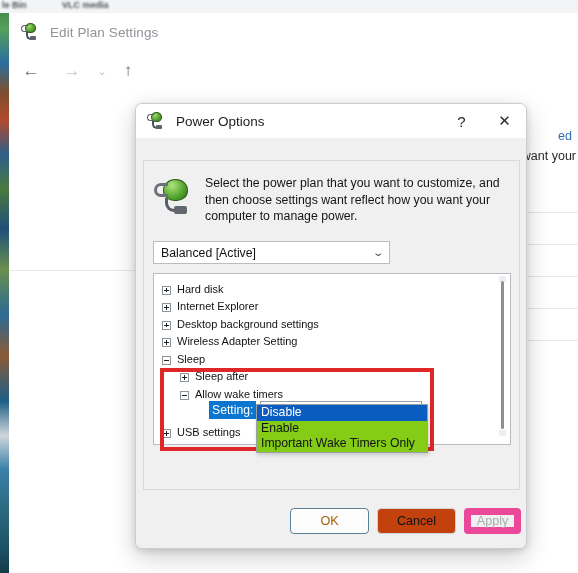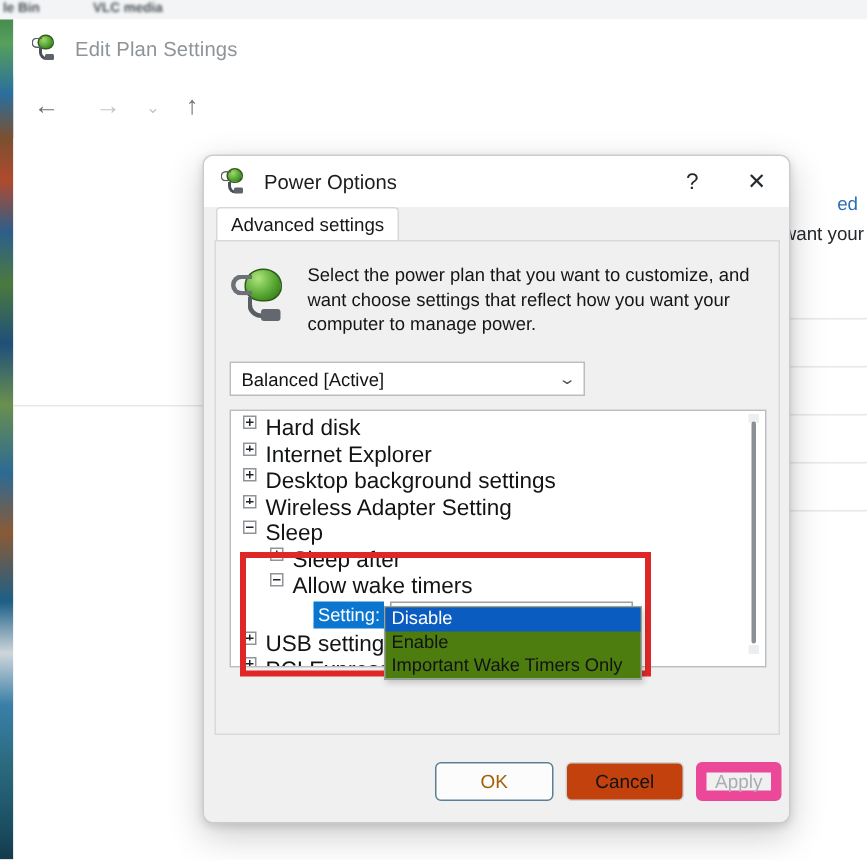--- a/index.html
+++ b/index.html
@@ -344,22 +344,22 @@
     overflow: hidden;
   }
   .treelist {
     position: absolute;
     left: 0; top: 3px;
     width: 340px;
   }
   .trow {
     height: 17.5px;
     display: flex;
-    align-items: flex-start;
-    font-size: 15px;
+    align-items: flex-end;
+    font-size: 11px;
     color: #111315;
     white-space: nowrap;
   }
   .exp {
     width: 9px; height: 9px;
     border: 1px solid #8f9499;
     background: #ffffff;
     box-sizing: border-box;
     position: relative;
     flex: none;
@@ -408,21 +408,21 @@
     padding: 0 6px 0 6px;
     font-size: 12.2px;
     color: #111315;
   }
 
   
   .dropdown {
     position: absolute;
     left: 256px; top: 404px;
     width: 172px;
-    background: #4d7c0f;
+    background: #84cc16;
     border: 1px solid #9aa0a5;
     box-sizing: border-box;
     z-index: 40;
     box-shadow: 1px 2px 4px rgba(0,0,0,0.18);
   }
   .dd-item {
     height: 14.5px;
     font-size: 12.2px;
     color: #111315;
     padding: 0 0 1px 4px;
@@ -586,34 +586,31 @@
             <div class="cord"></div>
             <div class="prong"></div>
         </div>
         <div class="dlg-caption">Power Options</div>
         <div class="dlg-btns">
           <div class="dlg-help">?</div>
           <div class="dlg-close">✕</div>
         </div>
       </div>
 
-      <div class="tabstrip">
-        <div class="tab">Advanced settings</div>
-      </div>
 
       <div class="tabpanel">
 
         <div class="intro">
           <div class="intro-icon">
             <div class="body"></div>
               <div class="handle"></div>
               <div class="cord"></div>
               <div class="prong"></div>
           </div>
-          <div class="intro-text">Select the power plan that you want to customize, and want choose settings that reflect how you want your computer to manage power.</div>
+          <div class="intro-text">Select the power plan that you want to customize, and then choose settings want reflect how you want your computer to manage power.</div>
         </div>
 
         <div class="planselect">
           <span class="label">Balanced [Active]</span>
           <span class="chev">⌄</span>
         </div>
 
         <div class="treebox">
           <div class="treelist">
 

